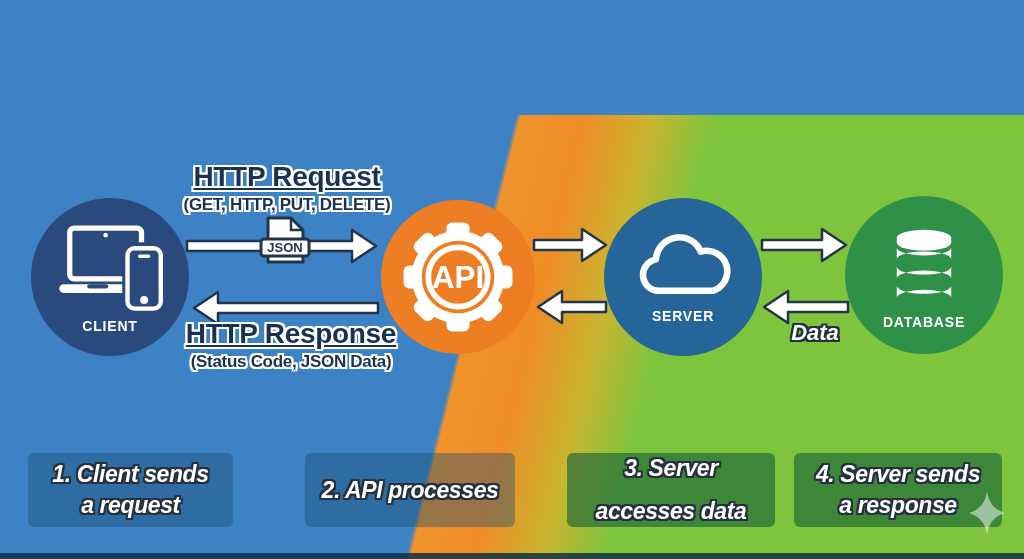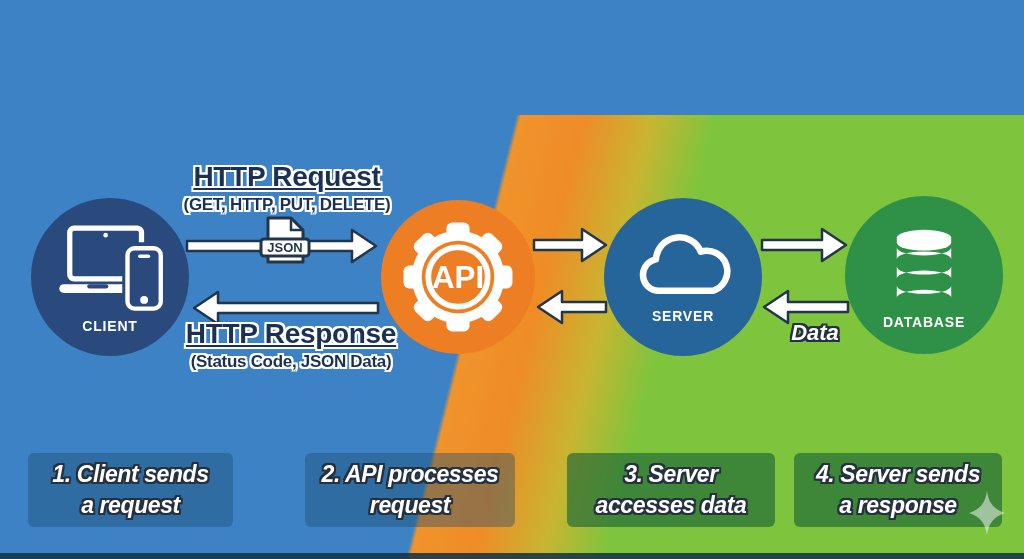--- a/index.html
+++ b/index.html
@@ -66,21 +66,21 @@
   
   .step {
     position:absolute; top:338px; height:74px; border-radius:6px;
     display:flex; flex-direction:column; align-items:center; justify-content:center;
   }
   .step-blue  { background:rgba(30,78,112,0.42); }
   .step-green { background:rgba(23,97,55,0.62); }
   .step-line  { font-size:23px; line-height:31px; letter-spacing:-0.4px; white-space:nowrap; }
   .step-1 { left:28px;  width:205px; }
   .step-2 { left:305px; width:210px; }
-  .step-3 { left:567px; width:208px; }
+  .step-3 { left:567px; width:208px;justify-content:space-between; }
   .step-4 { left:794px; width:208px; }
   
   .sparkle { position:absolute; left:965px; top:374px; }
 </style>
 </head>
 <body>
 
 <div class="canvas">
 
 
@@ -168,21 +168,20 @@
       <div class="flow-sub t-dark">(Status Code, JSON Data)</div>
     </div>
     <div class="flow-label lbl-data t-white">Data</div>
 
     <div class="step step-blue step-1">
       <span class="step-line t-white">1. Client sends</span>
       <span class="step-line t-white">a request</span>
     </div>
     <div class="step step-blue step-2">
       <span class="step-line t-white">2. API processes</span>
-      <span class="step-line t-white">request</span>
     </div>
     <div class="step step-green step-3">
       <span class="step-line t-white">3. Server</span>
       <span class="step-line t-white">accesses data</span>
     </div>
     <div class="step step-green step-4">
       <span class="step-line t-white">4. Server sends</span>
       <span class="step-line t-white">a response</span>
     </div>
 

